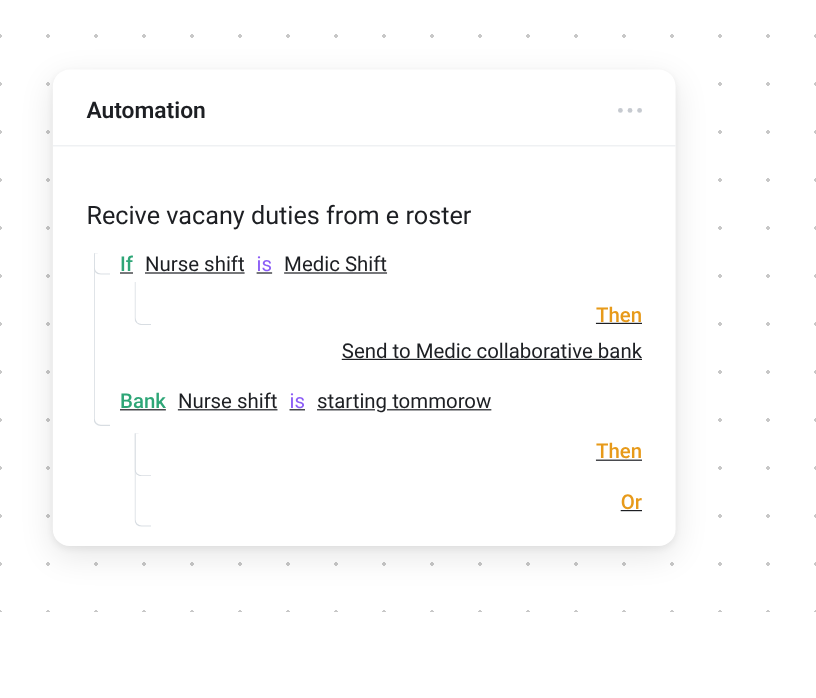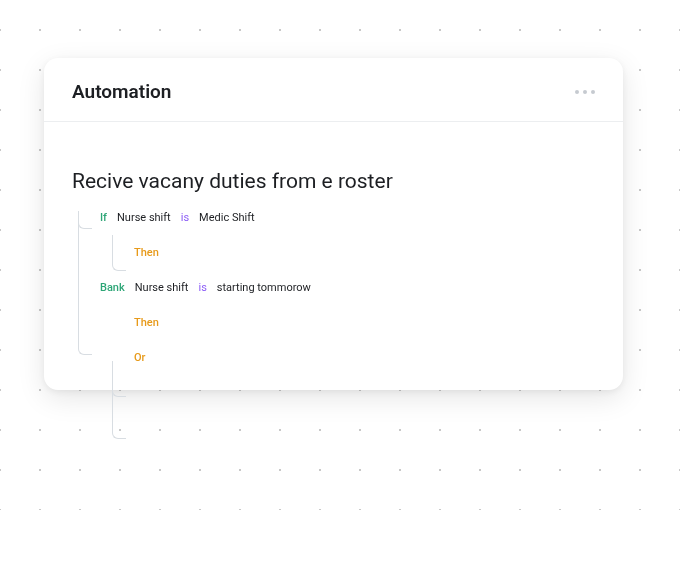--- a/index.html
+++ b/index.html
@@ -15,21 +15,21 @@
     top: 0; left: 0; right: 0;
     height: 510px;
     background-image: radial-gradient(circle, #c8c8c8 1.5px, transparent 1.5px);
     background-size: 40px 40px;
     background-position: 20px 10px;
   }
   .card {
     position: absolute;
     top: 58px;
     left: 44px;
-    width: 579px;
+    width: 519px;
     background: #ffffff;
     border-radius: 14px;
     box-shadow: 0 8px 28px rgba(0,0,0,0.10), 0 2px 6px rgba(0,0,0,0.06);
   }
   .card-header {
     display: flex;
     align-items: center;
     justify-content: space-between;
     padding: 22px 28px 18px 28px;
     border-bottom: 1px solid #eceef0;
@@ -59,26 +59,27 @@
     color: #1d1f23;
     margin-bottom: 18px;
     margin-top: 25px;
   }
   .tree {
     position: relative;
     margin-left: 6px;
   }
   .row {
     display: flex;
-    align-items: flex-start;
+    align-items: flex-end;
     gap: 10px;
-    font-size: 11px;
+    font-size: 17px;
     color: #1d1f23;
     margin-bottom: 22px;
     position: relative;
+    text-decoration: underline;
   }
   .row:last-child { margin-bottom: 0; }
   .kw-green { color: #2ea677; font-weight: 500; }
   .kw-orange { color: #e79a1a; font-weight: 500; }
   .is-text { color: #8b5cf6; }
   .indent-1 { padding-left: 22px; }
   .indent-2 { padding-left: 56px; flex-direction: column; }
   
   .branch {
     position: absolute;
@@ -124,20 +125,21 @@
 
       <div class="row indent-1">
         <span class="kw-green">If</span>
         <span>Nurse shift</span>
         <span class="is-text">is</span>
         <span>Medic Shift</span>
       </div>
 
       <div class="row indent-2">
         <span class="kw-orange">Then</span>
+        <span>Send to Medic collaborative bank</span>
       </div>
 
       <div class="row indent-1">
         <span class="kw-green">Bank</span>
         <span>Nurse shift</span>
         <span class="is-text">is</span>
         <span>starting tommorow</span>
       </div>
 
       <div class="row indent-2">

